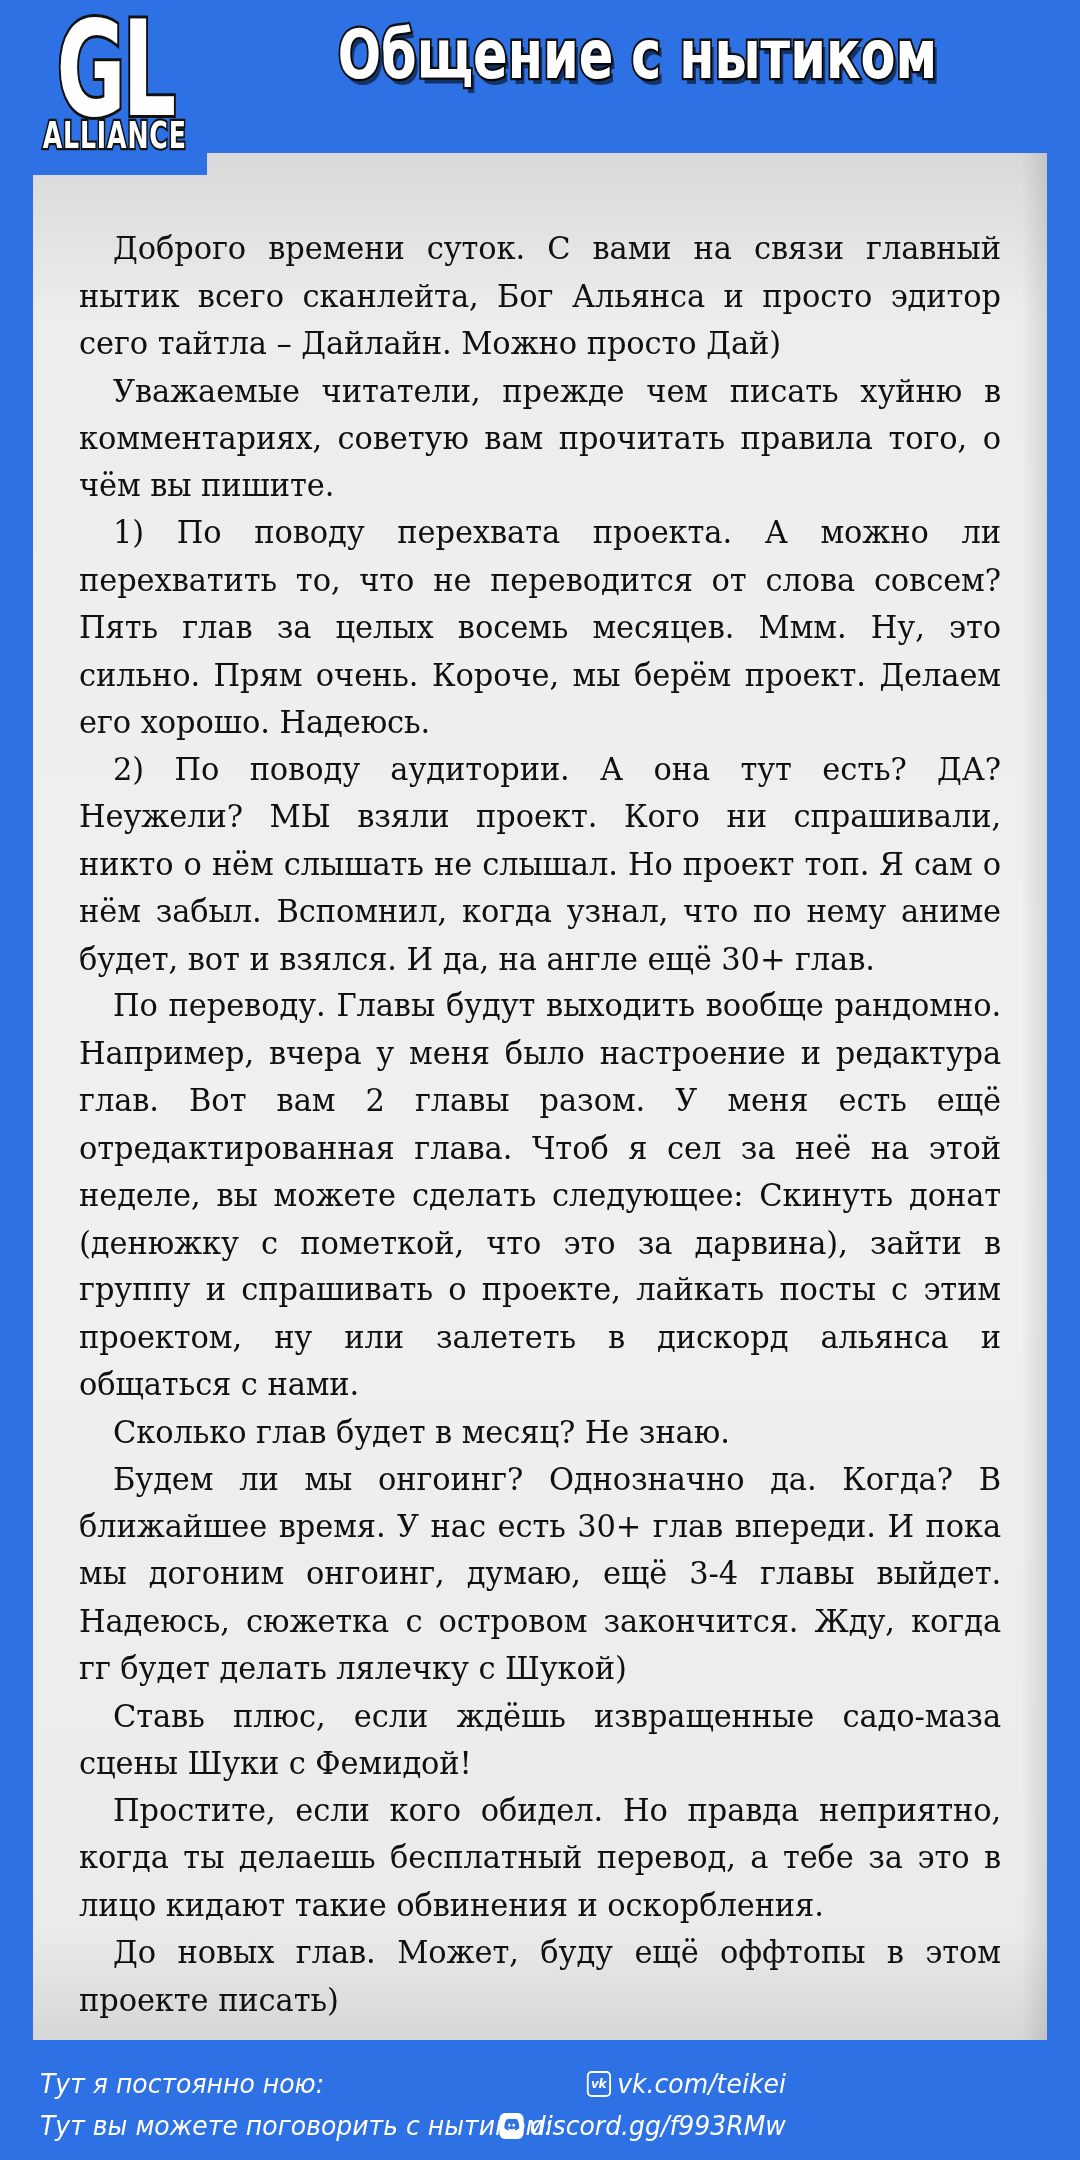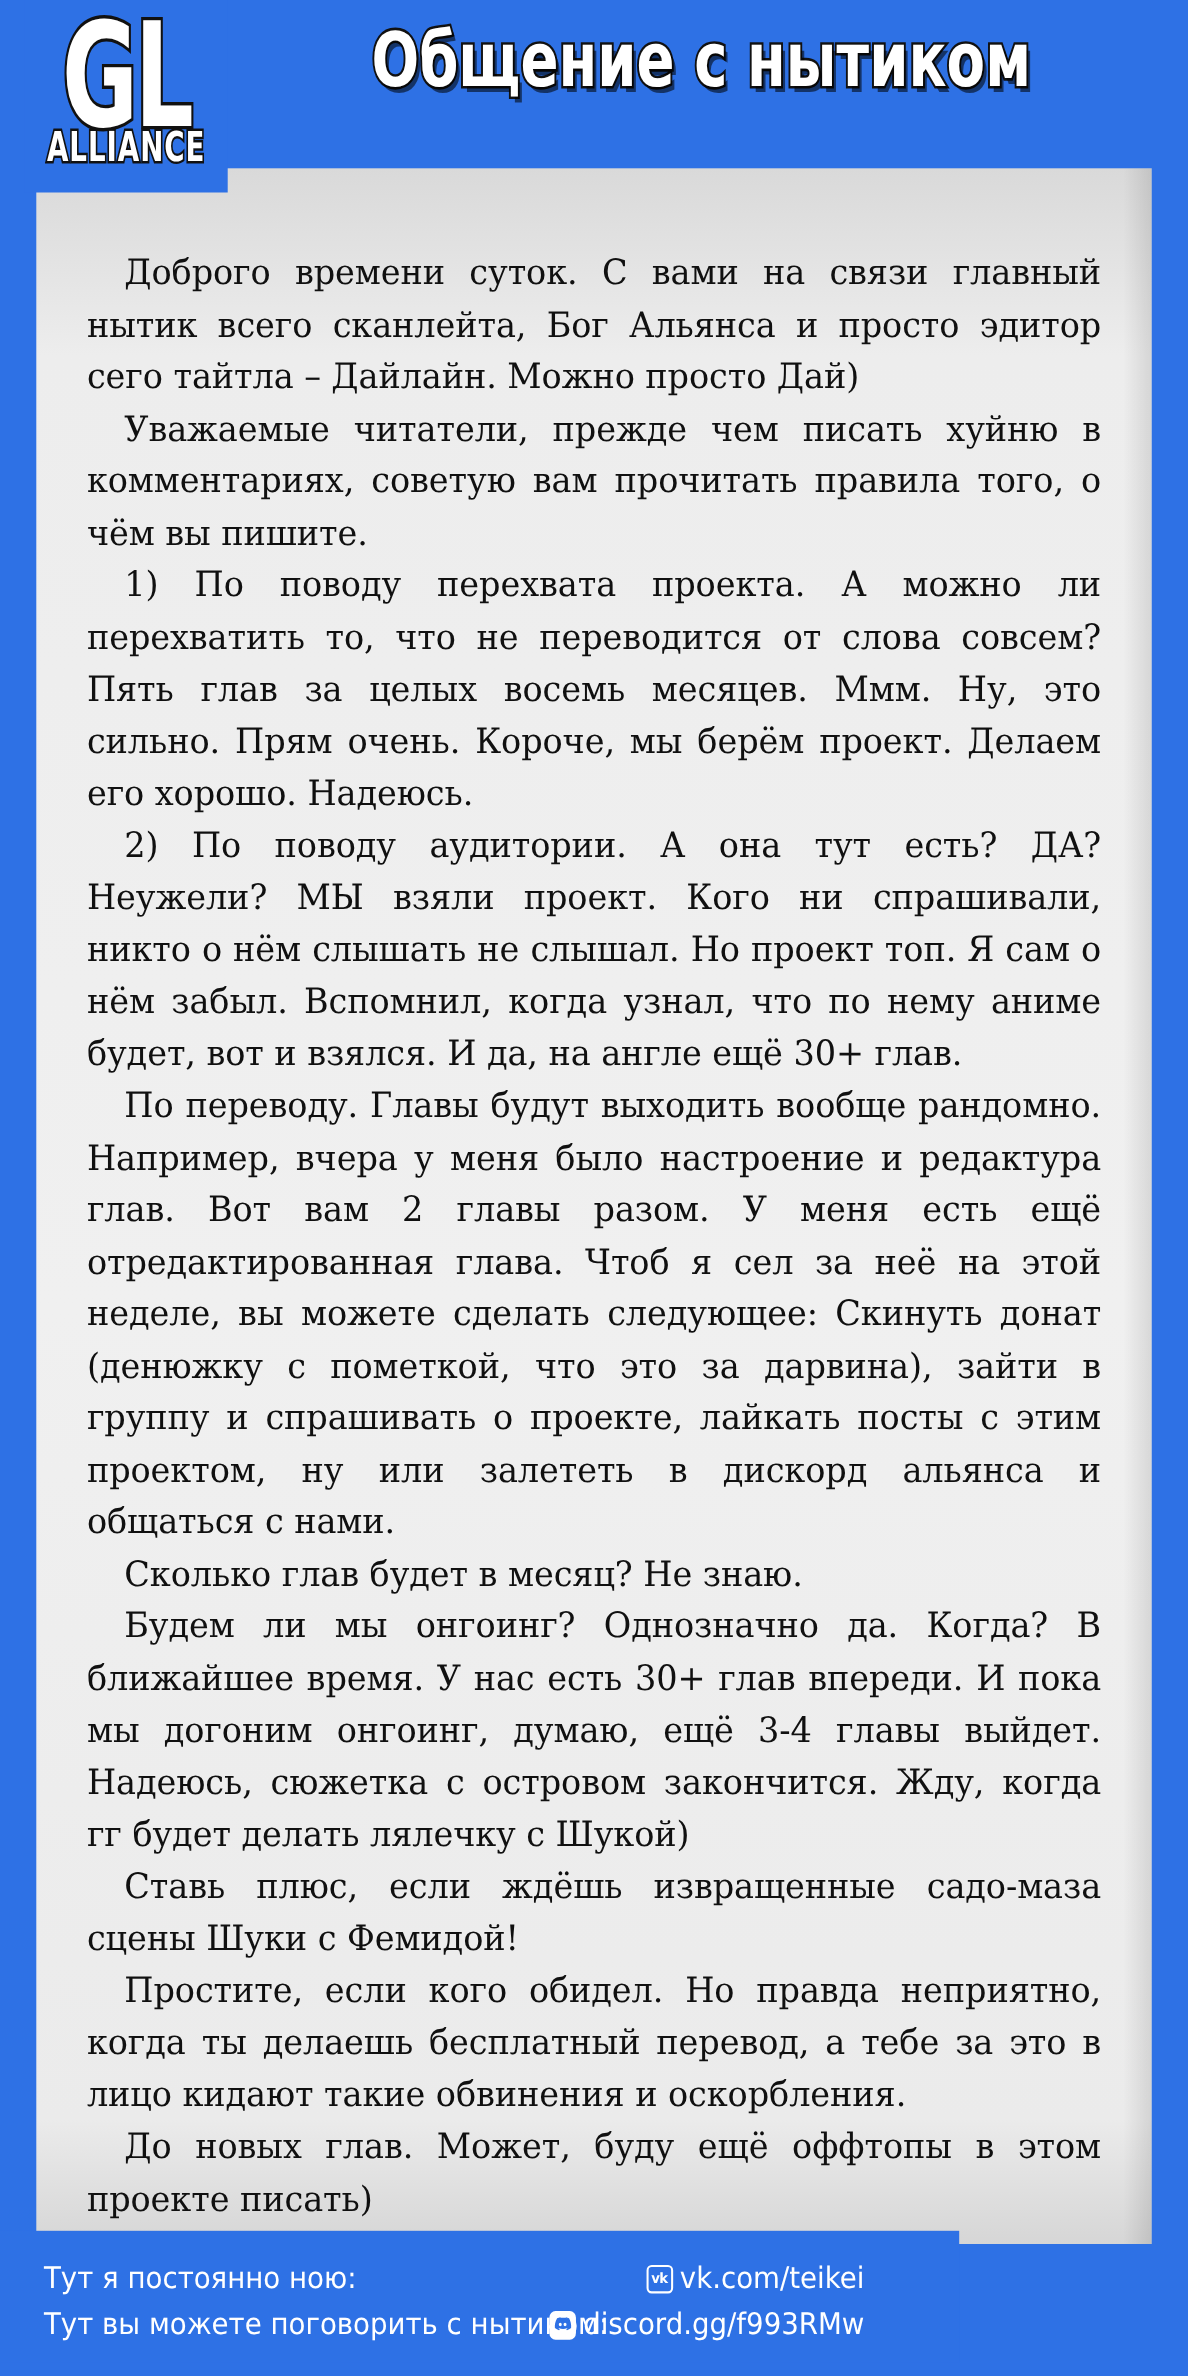--- a/index.html
+++ b/index.html
@@ -131,24 +131,25 @@
 
   .body-text p {
     margin: 0;
     text-indent: 34px;
   }
 
   
   .footer {
     position: absolute;
     left: 0;
-    bottom: 12px;
+    bottom: 0;
     width: 872px;
     height: 120px;
     background: #2e71e5;
+    font-style: italic;
   }
 
   .footer-row {
     position: absolute;
     left: 40px;
     right: 30px;
     display: flex;
     align-items: center;
     justify-content: space-between;
     font-family: "DejaVu Sans", "Liberation Sans", sans-serif;

